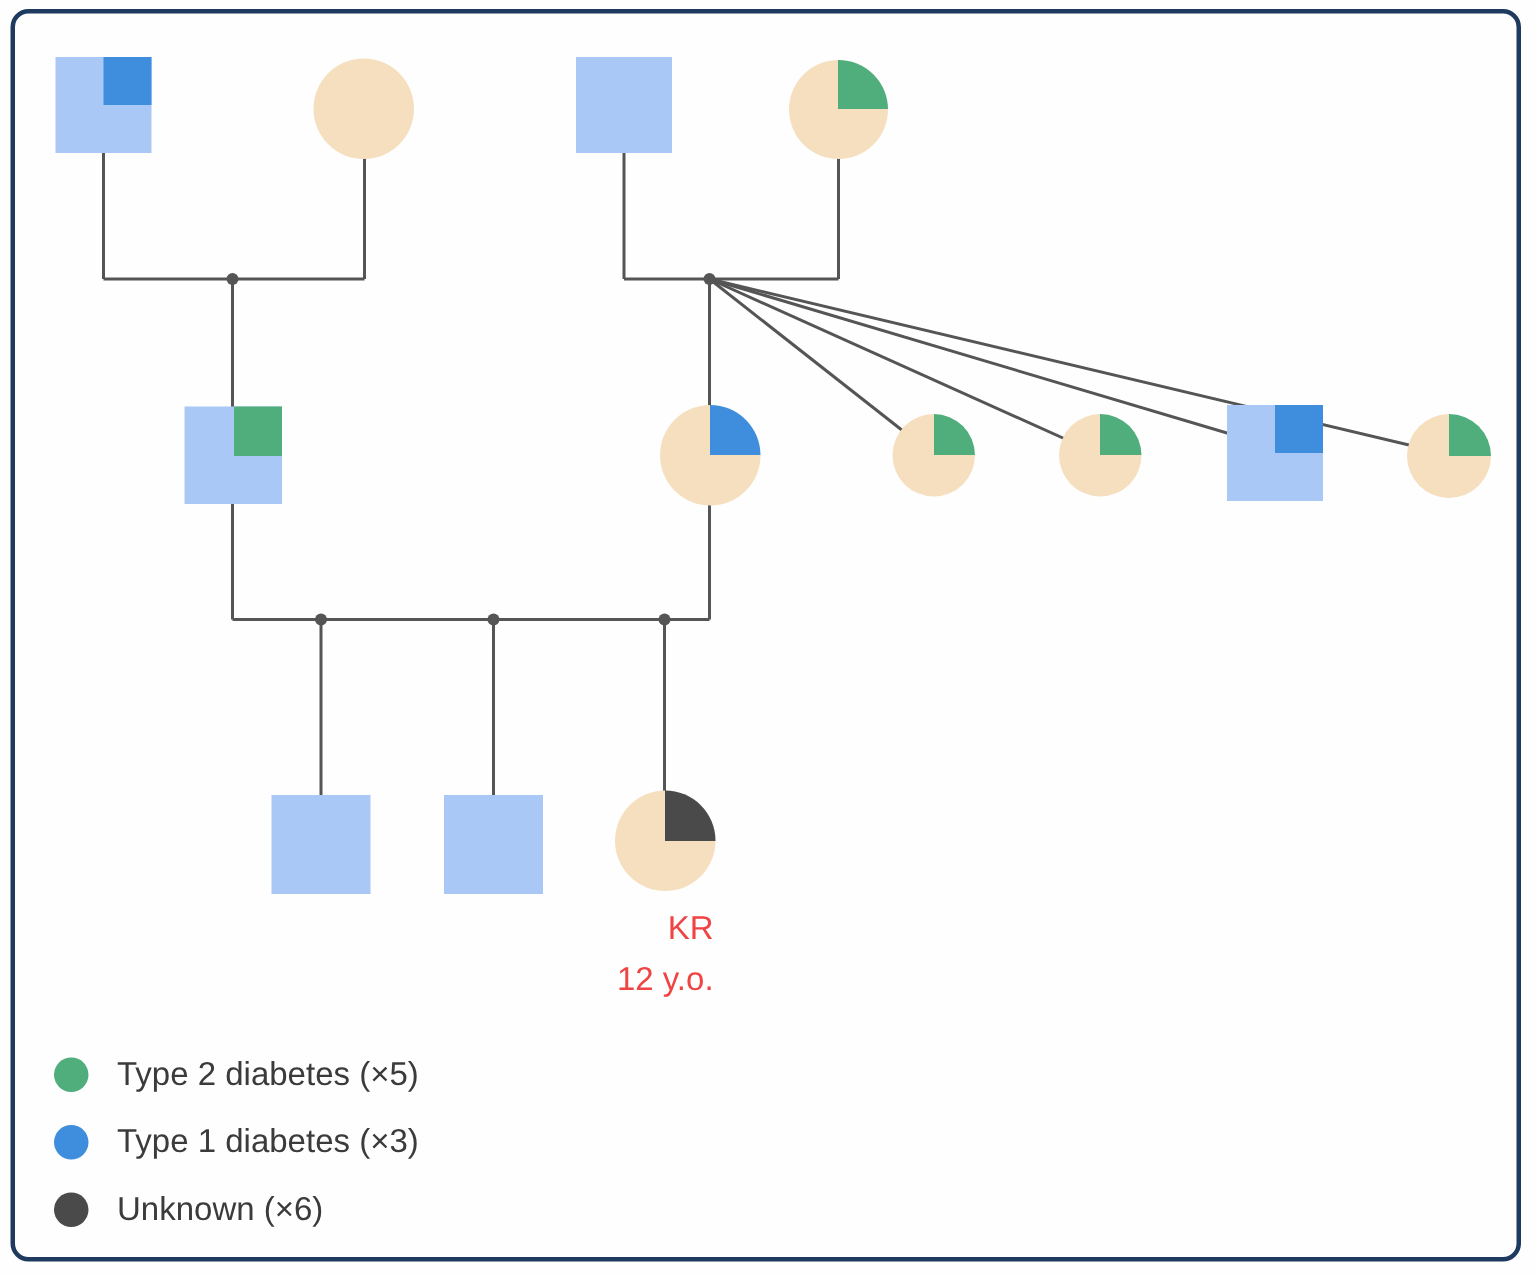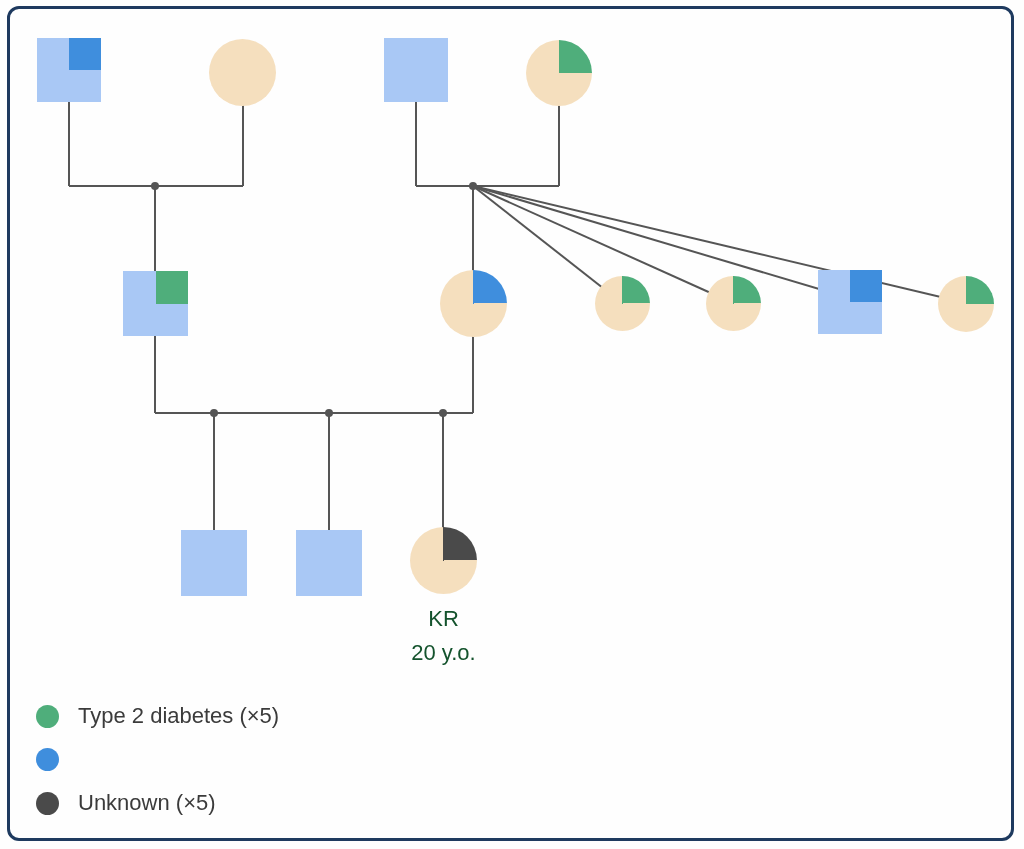--- a/index.html
+++ b/index.html
@@ -20,22 +20,22 @@
   }
   svg.lines { position:absolute; left:0; top:0; z-index:1; }
   .people-layer { position:absolute; left:0; top:0; width:100%; height:100%; z-index:2; }
   .person { position:absolute; }
   .person .base { width:100%; height:100%; position:relative; }
   .person.female .base { border-radius:50%; }
   .quad-square { position:absolute; right:0; top:0; width:50%; height:50%; }
   .label {
     position:absolute; top:calc(100% + 8px); left:50%;
     transform:translateX(-50%);
-    text-align:center; font-size:22px; line-height:34px;
-    color:#14532d; white-space:nowrap;
+    text-align:right; font-size:22px; line-height:34px;
+    color:#ef4444; white-space:nowrap;
   }
   .legend { position:absolute; left:36px; top:703px; z-index:2;text-align:center; }
   .legend-row { display:flex; align-items:center; margin-bottom:19px; }
   .legend-dot { width:23px; height:23px; border-radius:50%; flex:0 0 auto; }
   .legend-label { font-size:22px; color:#3b3b3b; margin-left:19px; }
 </style>
 </head>
 <body>
 
 <div class="canvas">
@@ -112,33 +112,34 @@
       <div class="person male" style="left: 181px; top: 530px; width: 66px; height: 66px;">
         <div class="base" style="background: rgb(169, 200, 245);"></div>
       </div>
       <div class="person male" style="left: 296px; top: 530px; width: 66px; height: 66px;">
         <div class="base" style="background: rgb(169, 200, 245);"></div>
       </div>
       <div class="person female" style="left: 410px; top: 527px; width: 67px; height: 67px;">
         <div class="base" style="background: conic-gradient(rgb(74, 74, 74) 0deg, rgb(74, 74, 74) 90deg, rgb(245, 223, 190) 90deg, rgb(245, 223, 190) 360deg);"></div>
         <div class="label">
           <div>KR</div>
-          <div>20 y.o.</div>
+          <div>12 y.o.</div>
         </div>
       </div>
     </div>
 
   <div class="legend">
     <div class="legend-row">
       <span class="legend-dot" style="background: rgb(79, 174, 123);"></span>
       <span class="legend-label">Type 2 diabetes (×5)</span>
     </div>
     <div class="legend-row">
       <span class="legend-dot" style="background: rgb(63, 142, 221);"></span>
+      <span class="legend-label">Type 1 diabetes (×3)</span>
     </div>
     <div class="legend-row">
       <span class="legend-dot" style="background: rgb(74, 74, 74);"></span>
-      <span class="legend-label">Unknown (×5)</span>
+      <span class="legend-label">Unknown (×6)</span>
     </div>
   </div>
 
   <div class="frame" style="border-color: rgb(30, 58, 95);"></div>
 </div>
 
 </body></html>

